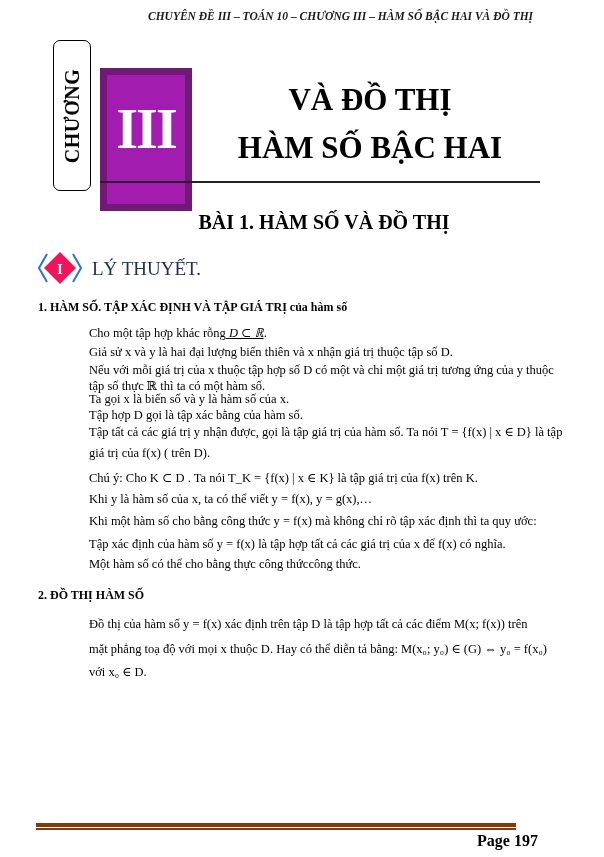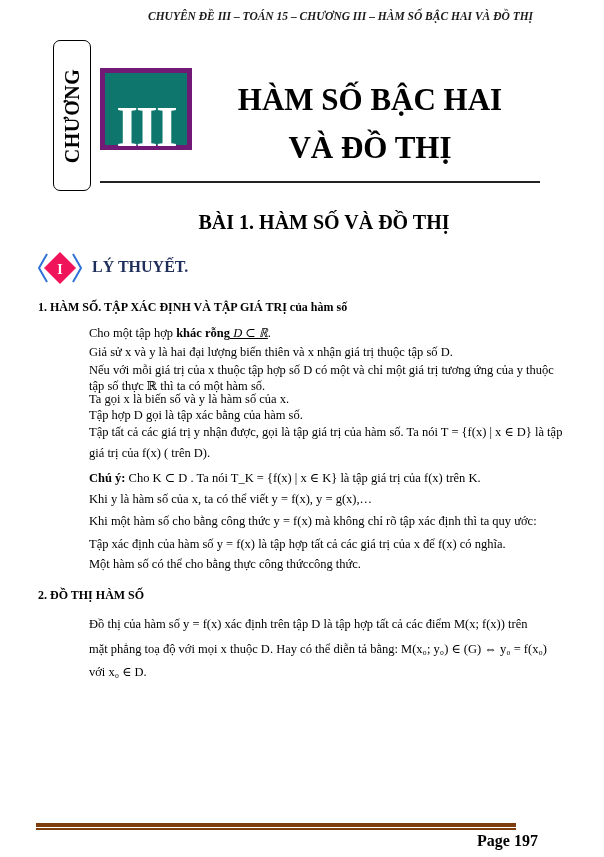--- a/index.html
+++ b/index.html
@@ -13,79 +13,79 @@
     .chapter-tab {
       position: absolute; left: 53px; top: 40px; width: 38px; height: 151px;
       border: 1px solid #000; border-radius: 7px; background: #fff;
     }
     .chapter-tab-label {
       position: absolute; left: 50%; top: 50%;
       transform: translate(-50%, -50%) rotate(-90deg);
       font-size: 20px; font-weight: bold; white-space: nowrap; letter-spacing: 0.5px;
     }
     .chapter-box {
-      position: absolute; left: 100px; top: 68px; width: 92px; height: 82px;
-      background: #0f766e; border: 5px solid #701a75;
+      position: absolute; left: 100px; top: 68px; width: 92px; height: 143px;
+      background: #a21caf; border: 7px solid #701a75;
     }
     .chapter-number {
       position: absolute; left: 0; right: 0; top: 22px; text-align: center;
       color: #fff; font-size: 56px; font-weight: bold; letter-spacing: -2px;
     }
     .chapter-underline {
       position: absolute; left: 100px; top: 181px; width: 440px; height: 2px; background: #222;
     }
     .chapter-title {
       position: absolute; left: 200px; top: 76px; width: 340px; text-align: center;
       font-size: 31px; font-weight: bold; line-height: 48px;
     }
     .lesson-title {
       position: absolute; left: 0; right: 0; top: 211px; text-align: center;
       font-size: 20px; font-weight: bold; padding-left: 44px;
     }
     .section-badge {
       position: absolute; left: 37px; top: 250px; width: 46px; height: 36px;
     }
     .section-badge-label {
-      position: absolute; left: 92px; top: 258px; font-size: 16px; font-weight: bold; color: #1f2d5a;
+      position: absolute; left: 92px; top: 258px; font-size: 19px; font-weight: normal; color: #1f2d5a;
     }
     .sub-heading {
       position: absolute; left: 38px; font-size: 12px; font-weight: bold;
     }
     .para {
       position: absolute; left: 89px; width: 480px; font-size: 12.5px; white-space: nowrap;
     }
-    .para b { font-weight: bold; }
+    .para b { font-weight: normal; }
     .m { font-style: italic; text-decoration: underline; }
     .footer-rule-thick {
       position: absolute; left: 36px; top: 823px; width: 480px; height: 4px; background: #7f3d0d;
     }
     .footer-rule-thin {
       position: absolute; left: 36px; top: 828px; width: 480px; height: 1.5px; background: #7f3d0d;
     }
     .page-number {
       position: absolute; left: 477px; top: 832px; font-size: 16px; font-weight: bold;
     }
   </style>
 </head>
 <body>
 
-<div class="running-header">CHUYÊN ĐỀ III – TOÁN 15 – CHƯƠNG III – HÀM SỐ BẬC HAI VÀ ĐỒ THỊ</div>
+<div class="running-header">CHUYÊN ĐỀ III – TOÁN 10 – CHƯƠNG III – HÀM SỐ BẬC HAI VÀ ĐỒ THỊ</div>
 
 <div class="chapter-tab">
   <div class="chapter-tab-label">CHƯƠNG</div>
 </div>
 
 <div class="chapter-box">
   <div class="chapter-number">III</div>
 </div>
 <div class="chapter-underline"></div>
 
 <div class="chapter-title">
+  <div>VÀ ĐỒ THỊ</div>
   <div>HÀM SỐ BẬC HAI</div>
-  <div>VÀ ĐỒ THỊ</div>
 </div>
 
 <div class="lesson-title">BÀI 1. HÀM SỐ VÀ ĐỒ THỊ</div>
 
 <svg class="section-badge" viewBox="0 0 46 36">
   <polyline points="10,4 2,18 10,32" fill="none" stroke="#2e74d6" stroke-width="2"></polyline>
   <polyline points="36,4 44,18 36,32" fill="none" stroke="#2e74d6" stroke-width="2"></polyline>
   <polygon points="23,2 39,18 23,34 7,18" fill="#f0145a"></polygon>
   <text x="23" y="23.5" text-anchor="middle" font-family="Liberation Serif, serif" font-size="14" font-weight="bold" fill="#fff">I</text>
 </svg>

